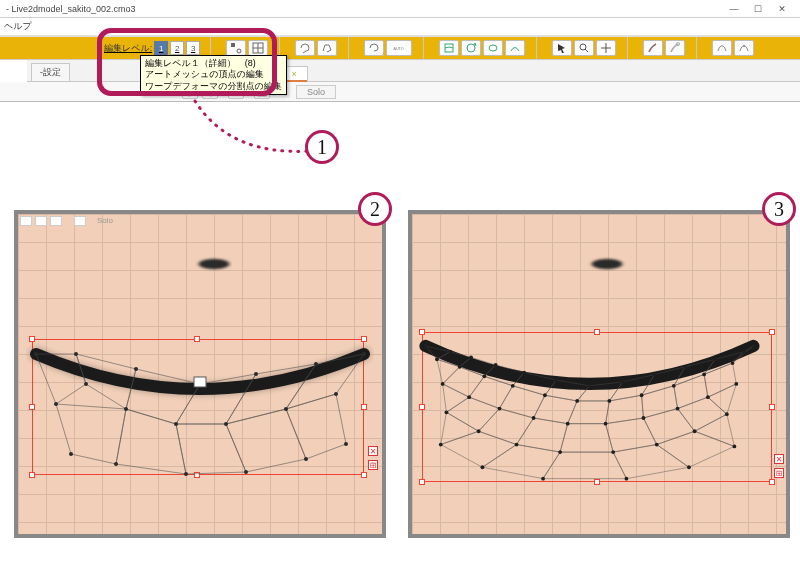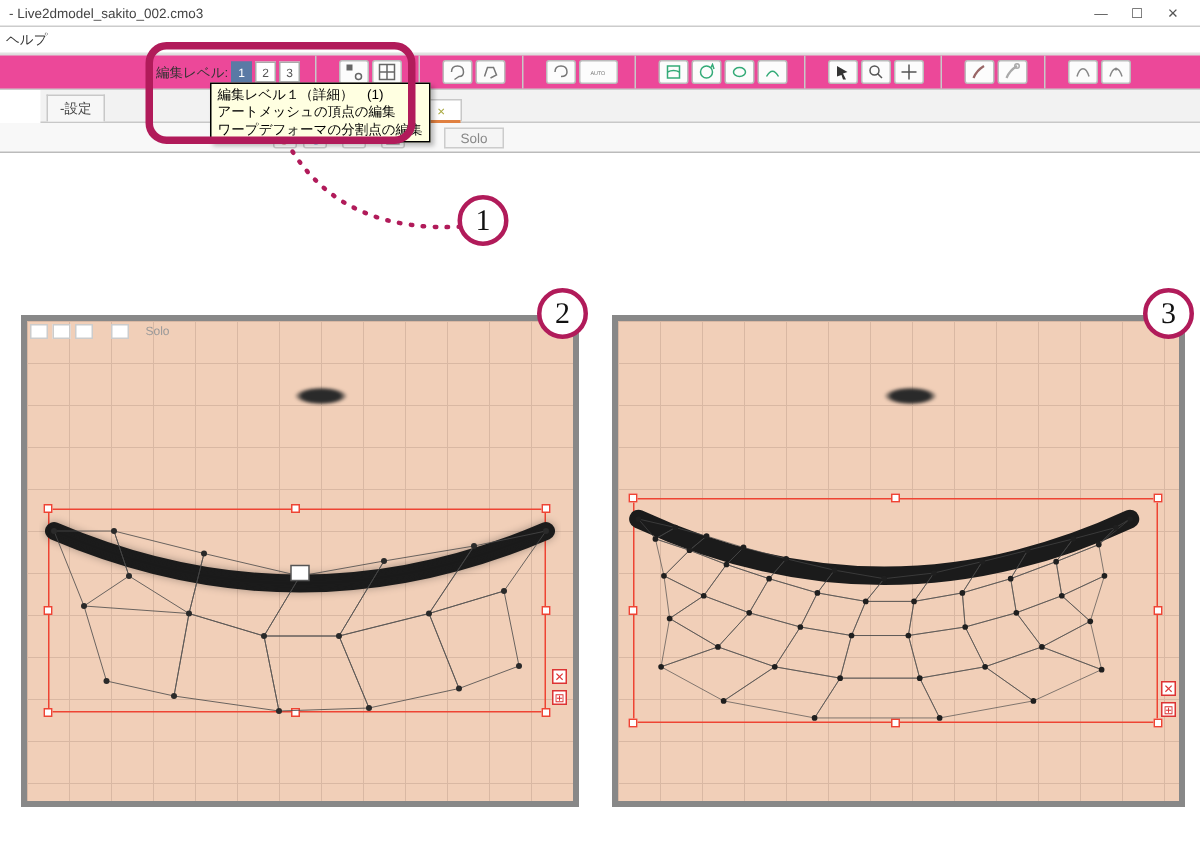--- a/index.html
+++ b/index.html
@@ -5,21 +5,21 @@
   * { box-sizing: border-box; margin: 0; padding: 0; }
   html, body { width: 800px; height: 566px; font-family: "Meiryo", sans-serif; font-size: 9px; background: #fff; overflow: hidden; }
 
   .titlebar { height: 18px; background: #fff; border-bottom: 1px solid #ccc; display: flex; align-items: center; padding: 0 6px; color: #444; font-size: 9px; }
   .titlebar .spacer { flex: 1; }
   .win-btn { width: 24px; height: 14px; display: flex; align-items: center; justify-content: center; color: #555; }
 
   .menubar { height: 18px; background: #fff; display: flex; align-items: center; padding: 0 4px; border-bottom: 1px solid #e2e2e2; color: #333; }
   .menubar span { margin-right: 8px; font-family: Liberation Mono, monospace; }
 
-  .toolbar { height: 24px; background: #ec4899; border-top: 1px solid #ddd; border-bottom: 1px solid #ccc; display: flex; align-items: center; padding: 0 8px; }
+  .toolbar { height: 24px; background: #eab308; border-top: 1px solid #ddd; border-bottom: 1px solid #ccc; display: flex; align-items: center; padding: 0 8px; text-decoration: underline; }
   .tool-group { display: flex; align-items: center; margin-right: 14px; padding-right: 10px; border-right: 1px solid #c8c8c8; height: 100%; }
   .tool-group:last-child { border-right: none; }
   .level-label { font-size: 9px; color: #333; }
   .lvl-btn { width: 14px; height: 14px; border: 1px solid #aaa; background: #fff; font-size: 8px; display:flex; align-items:center; justify-content:center; margin-left:2px; color:#555; }
   .lvl-btn.active { background: #5a7aa5; color:#fff; border-color:#5a7aa5; }
   .icon-btn { width: 20px; height: 16px; border: 1px solid #bcbcbc; background: #fcfcfc; border-radius: 2px; margin: 0 1px; display:flex; align-items:center; justify-content:center; }
   .icon-btn svg { width: 12px; height: 12px; }
 
   .tabbar { height: 22px; background: #f2f2f2; border-bottom: 1px solid #c8c8c8; display:flex; align-items:flex-end; padding-left: 4px; margin-left: 27px; }
   .left-tab { background:#f7f7f7; border:1px solid #c8c8c8; border-bottom:none; padding: 2px 8px; color:#444; font-size:9px; margin-right: 130px; }
@@ -242,21 +242,21 @@
         <line x1="1" y1="4" x2="9" y2="4" stroke="#aaa"></line>
         <line x1="1" y1="7" x2="9" y2="7" stroke="#aaa"></line>
         <line x1="4" y1="1" x2="4" y2="9" stroke="#aaa"></line>
         <line x1="7" y1="1" x2="7" y2="9" stroke="#aaa"></line>
       </svg>
     </div>
   <div class="solo">Solo</div>
 </div>
 
 <div class="tooltip">
-  <div>編集レベル１（詳細）　(1)</div>
+  <div>編集レベル１（詳細）　(8)</div>
   <div>アートメッシュの頂点の編集</div>
   <div>ワープデフォーマの分割点の編集</div>
 </div>
 
 <div class="highlight-box"></div>
 <svg class="dots" style="left:190px; top:96px;" width="140" height="70">
   <path d="M5 5 Q 40 60 120 55" fill="none" stroke="#b11b5a" stroke-width="3" stroke-dasharray="1 7" stroke-linecap="round"></path>
 </svg>
 <div class="callout" style="left:305px; top:130px;">
   <div class="num">1</div>

